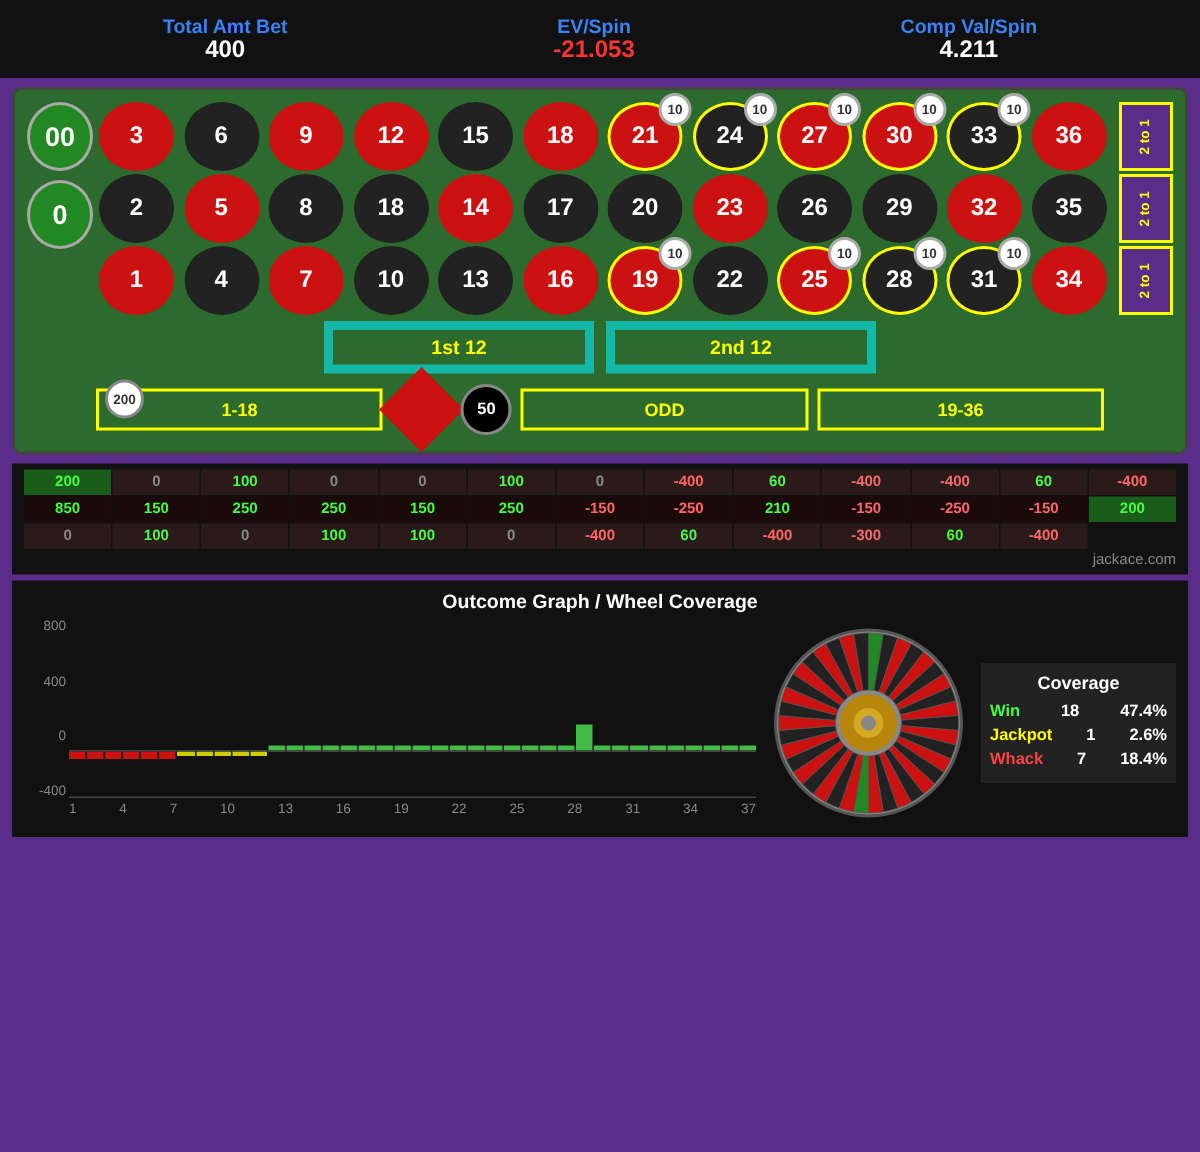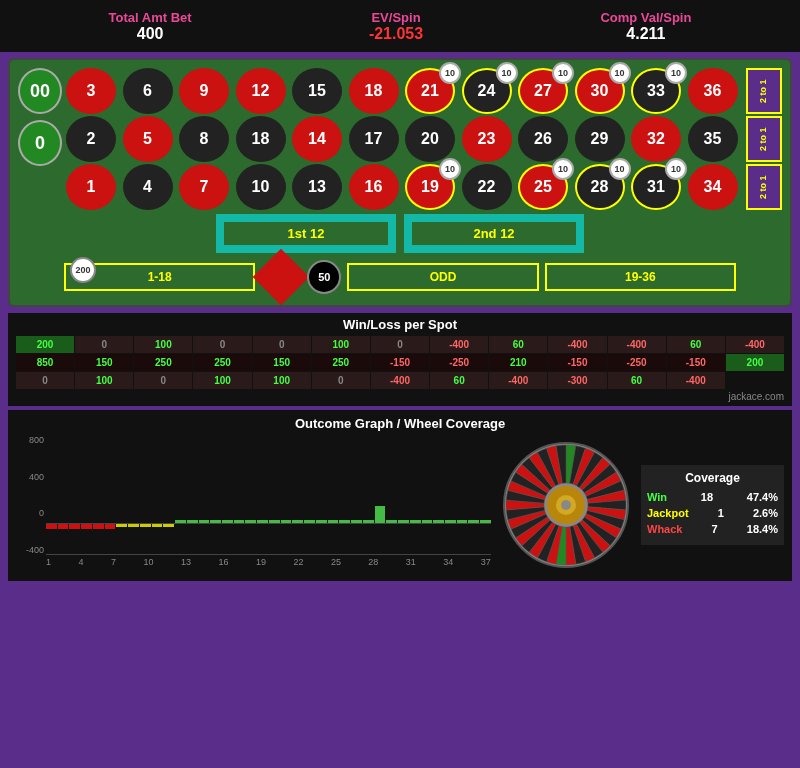--- a/index.html
+++ b/index.html
@@ -20,21 +20,21 @@
       padding: 6px 20px;
       color: white;
       height: 52px;
     }
     .header-col {
       text-align: center;
     }
     .header-col .label {
       font-size: 13px;
       font-weight: bold;
-      color: #ec4899;
+      color: #3b82f6;
     }
     .header-col .value {
       font-size: 16px;
       font-weight: bold;
     }
     .value-normal { color: white; }
     .value-red { color: #ff3333; }
 
     
     .table-section {
@@ -150,21 +150,21 @@
       display: flex;
       justify-content: center;
       gap: 8px;
       margin-bottom: 4px;
       padding: 0 46px 0 46px;
     }
 
     .dozen-btn {
       flex: 1;
       text-align: center;
-      border: 8px solid #14b8a6;
+      border: 6px solid #14b8a6;
       background: transparent;
       color: #ffff00;
       font-size: 13px;
       font-weight: bold;
       padding: 4px 4px;
       cursor: pointer;
       max-width: 180px;
     }
 
     .outside-row {
@@ -265,21 +265,21 @@
     }
 
     .wheel-container {
       width: 130px;
       height: 130px;
       position: relative;
       flex-shrink: 0;
     }
 
     .coverage-panel {
-      width: 143px;
+      width: 130px;
       background: #222;
       padding: 6px;
       flex-shrink: 0;
     }
 
     .coverage-title {
       color: white;
       font-size: 12px;
       font-weight: bold;
       margin-bottom: 6px;
@@ -476,21 +476,20 @@
     </div>
     <div style="position:relative;display:flex;align-items:center;justify-content:center;cursor:pointer;">
       <div style="width:34px;height:34px;border-radius:50%;background:black;border:2px solid #888;display:flex;align-items:center;justify-content:center;color:white;font-size:11px;font-weight:bold;">50</div>
     </div>
     <div class="outside-btn">ODD</div>
     <div class="outside-btn">19-36</div>
   </div>
 </div>
 
 <div class="winloss-section">
-  <div class="winloss-title">Win/Loss per Spot</div>
   <div class="winloss-grid" id="wl-grid">
       <div class="wl-cell wl-green" style="color: rgb(68, 255, 68);">200</div>
       <div class="wl-cell wl-dark" style="color: rgb(136, 136, 136);">0</div>
       <div class="wl-cell wl-dark" style="color: rgb(68, 255, 68);">100</div>
       <div class="wl-cell wl-dark" style="color: rgb(136, 136, 136);">0</div>
       <div class="wl-cell wl-dark" style="color: rgb(136, 136, 136);">0</div>
       <div class="wl-cell wl-dark" style="color: rgb(68, 255, 68);">100</div>
       <div class="wl-cell wl-dark" style="color: rgb(136, 136, 136);">0</div>
       <div class="wl-cell wl-dark" style="color: rgb(255, 102, 102);">-400</div>
       <div class="wl-cell wl-dark" style="color: rgb(68, 255, 68);">60</div>

